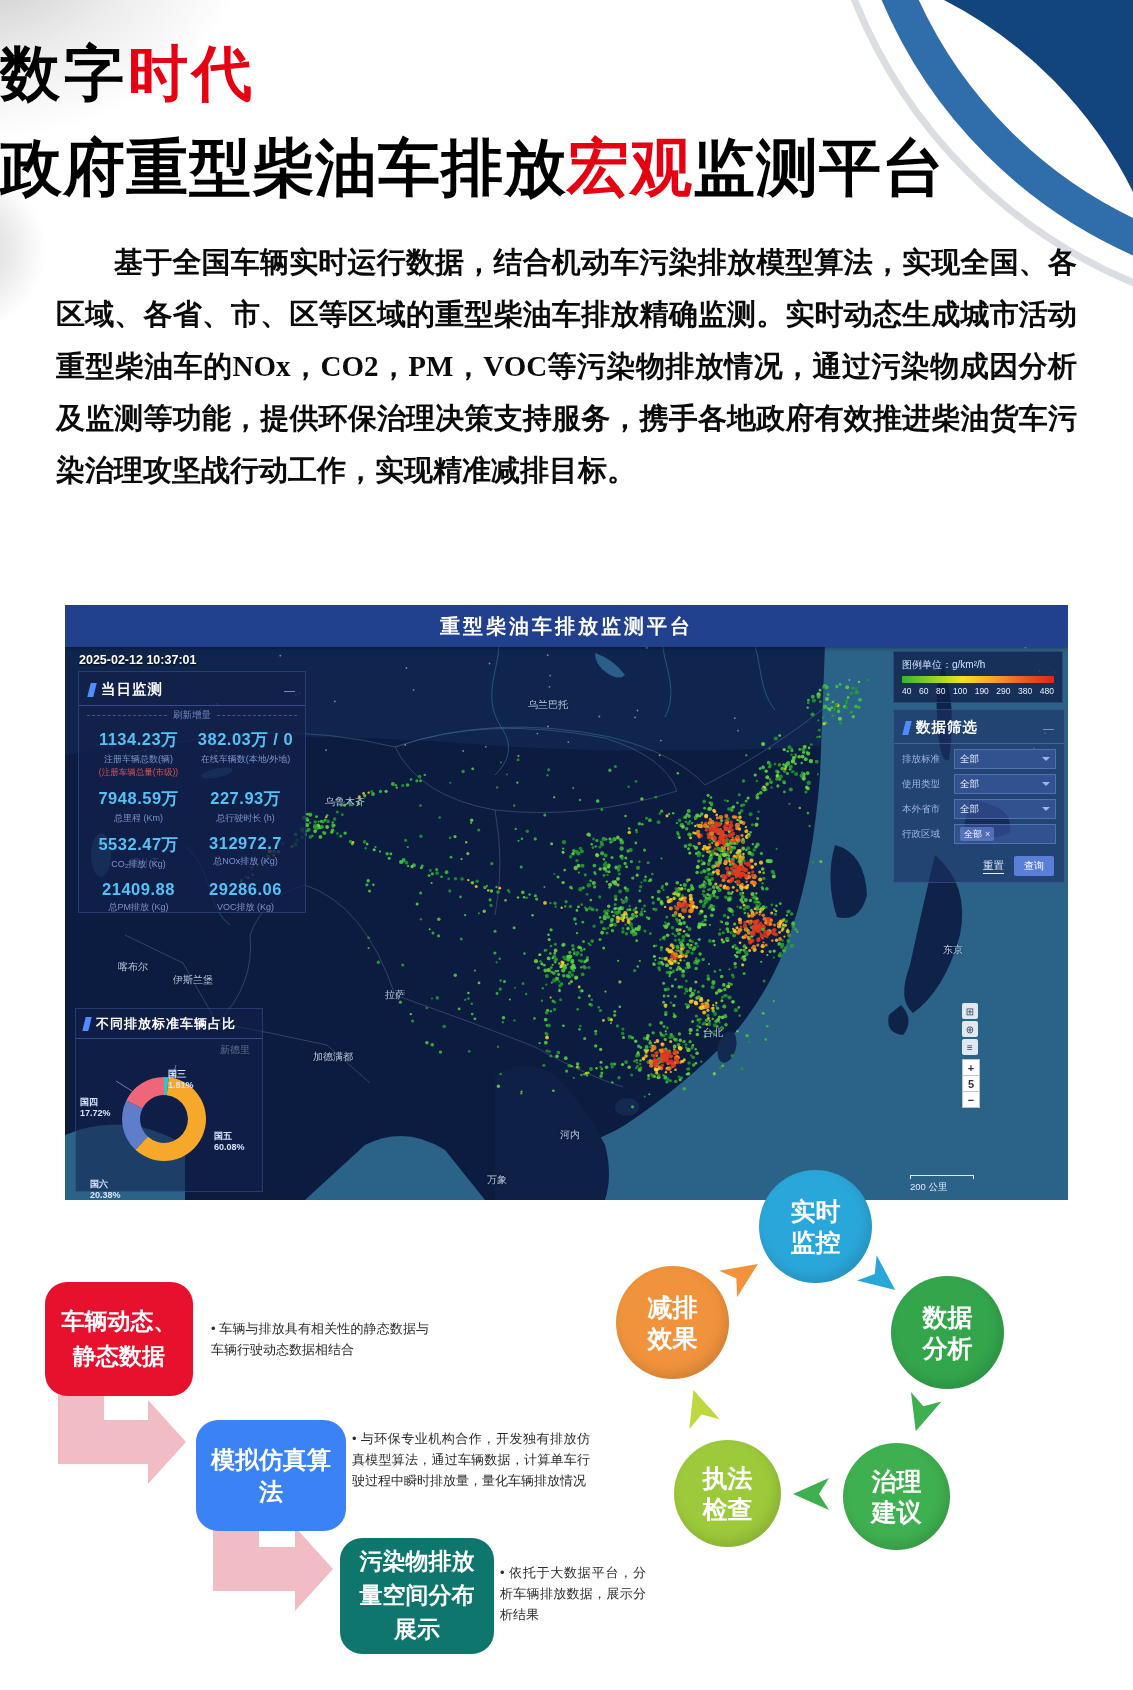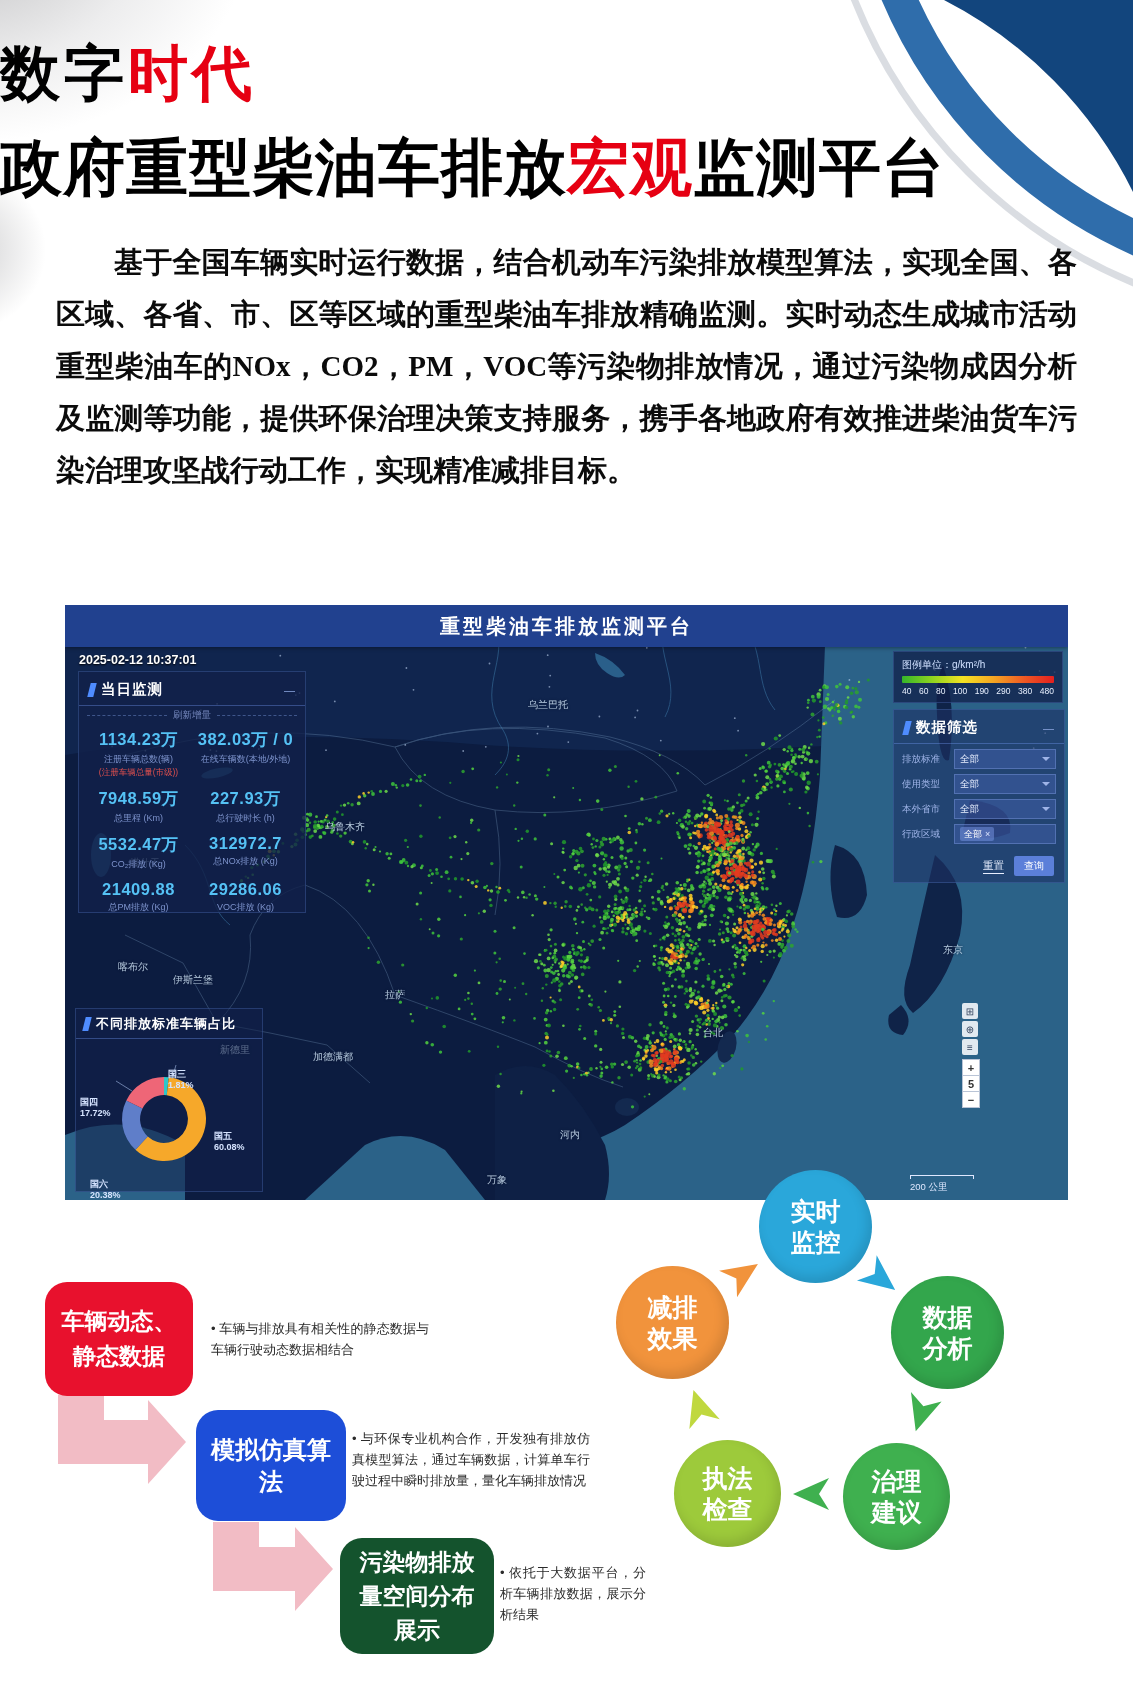--- a/index.html
+++ b/index.html
@@ -2437,21 +2437,21 @@
             <circle cx="681.2" cy="150.2" r="1.2" fill="#2ea32f" fill-opacity="0.85"></circle>
             <circle cx="550.4" cy="161.6" r="1.5" fill="#2ea32f" fill-opacity="0.85"></circle>
             <circle cx="700.7" cy="434.5" r="1.3" fill="#3ec43c" fill-opacity="0.85"></circle>
             <circle cx="645.3" cy="235.7" r="1.1" fill="#219a2c" fill-opacity="0.85"></circle>
             <circle cx="431.6" cy="357.3" r="1.1" fill="#2ea32f" fill-opacity="0.85"></circle>
           </g>
       </svg>
     </div>
     <div id="map-labels">
         <span class="map-label" style="left: 483px; top: 100px;">乌兰巴托</span>
-        <span class="map-label" style="left: 280px; top: 222px;">乌鲁木齐</span>
+        <span class="map-label" style="left: 280px; top: 197px;">乌鲁木齐</span>
         <span class="map-label" style="left: 80px; top: 258px;">塔什干</span>
         <span class="map-label" style="left: 68px; top: 362px;">喀布尔</span>
         <span class="map-label" style="left: 128px; top: 375px;">伊斯兰堡</span>
         <span class="map-label" style="left: 170px; top: 445px;">新德里</span>
         <span class="map-label" style="left: 268px; top: 452px;">加德满都</span>
         <span class="map-label" style="left: 330px; top: 390px;">拉萨</span>
         <span class="map-label" style="left: 648px; top: 428px;">台北</span>
         <span class="map-label" style="left: 888px; top: 345px;">东京</span>
         <span class="map-label" style="left: 505px; top: 530px;">河内</span>
         <span class="map-label" style="left: 432px; top: 575px;">万象</span>
@@ -2615,25 +2615,25 @@
     <div class="scale-widget">
       <div class="scale-line"></div>
       <span>200 公里</span>
     </div>
   </div>
 
   <div class="flow-box fb1" style="background: rgb(232, 17, 45);">
     <span>车辆动态、静态数据</span>
   </div>
   <div class="flow-note fn1">• 车辆与排放具有相关性的静态数据与车辆行驶动态数据相结合</div>
-  <div class="flow-box fb2" style="background: #1d4ed8;">
+  <div class="flow-box fb2" style="background: #3b82f6; margin-top: 10px;">
     <span>模拟仿真算法</span>
   </div>
   <div class="flow-note fn2">• 与环保专业机构合作，开发独有排放仿真模型算法，通过车辆数据，计算单车行驶过程中瞬时排放量，量化车辆排放情况</div>
-  <div class="flow-box fb3" style="background: #14532d;">
+  <div class="flow-box fb3" style="background: #0f766e; font-family: Liberation Serif, serif;">
     <span>污染物排放量空间分布展示</span>
   </div>
   <div class="flow-note fn3">• 依托于大数据平台，分析车辆排放数据，展示分析结果</div>
 
   <div class="cycle-node cn0" style="background: rgb(42, 167, 218);">
       <span>实时监控</span>
     </div>
   <div class="cycle-node cn1" style="background: rgb(51, 166, 76);">
       <span>数据分析</span>
     </div>

